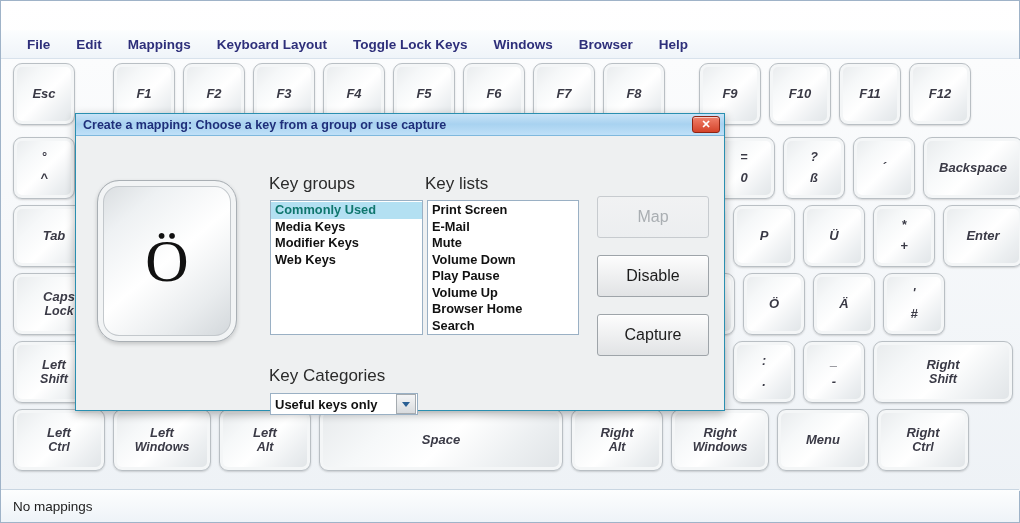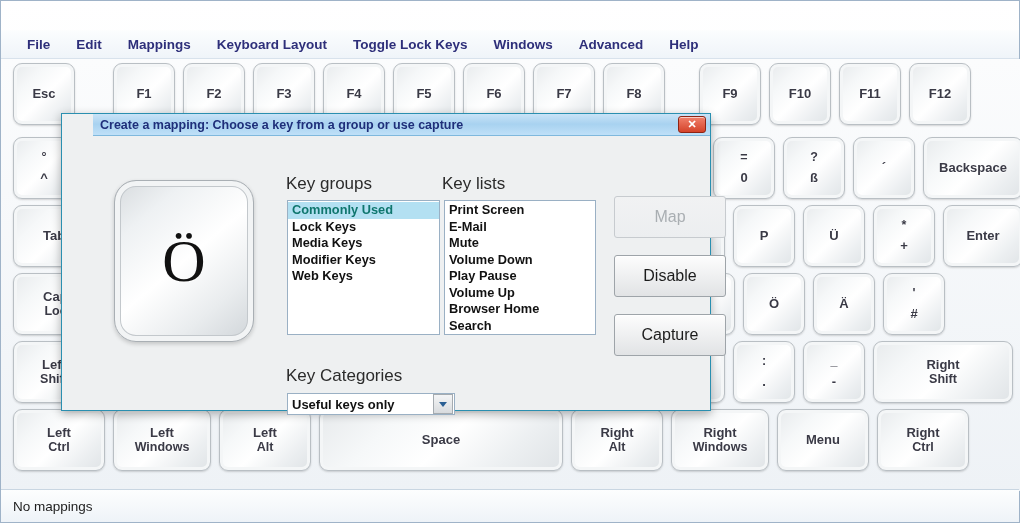--- a/index.html
+++ b/index.html
@@ -47,21 +47,21 @@
     white-space:nowrap;cursor:default;border-radius:2px;
   }
   .menu-item:first-child{margin-left:16px;}
 
   
   #keyboard{
     position:absolute;left:0;top:58px;width:1020px;height:432px;
     background:linear-gradient(#fbfcfd,#eef2f6);
     overflow:hidden;
   }
-  .krow{position:absolute;left:0;display:flex;align-items:flex-start;}
+  .krow{position:absolute;left:0;display:flex;align-items:flex-start;font-style:italic;}
 
   .key{
     position:relative;
     box-sizing:border-box;
     height:62px;
     margin-right:8px;
     border-radius:9px;
     background:linear-gradient(135deg,#e7eaec 0%,#f6f8f9 28%,#ffffff 52%,#eceff1 78%,#dfe3e6 100%);
     border:1px solid #b9bfc4;
     box-shadow:
@@ -88,27 +88,26 @@
     position:absolute;left:0;bottom:0;width:100%;height:33px;
     background:linear-gradient(#fdfefe,#eef3f8);
     border-top:1px solid #c9d6e2;
     display:flex;align-items:center;
     box-sizing:border-box;
   }
   #statusbar .st-text{font-size:13.5px;color:#1d1d1d;margin-left:12px;}
 
   
   #dialog{
-    position:absolute;left:60px;top:112px;width:650px;height:298px;
+    position:absolute;left:74px;top:112px;width:650px;height:298px;
     background:#eef0f1;
     border:1px solid #2a8fb0;
     box-shadow:0 3px 9px rgba(0,0,0,.30);
     box-sizing:border-box;
     z-index:50;
-    padding-left:31px;
   }
   #dlg-titlebar{
     height:22px;width:100%;
     background:linear-gradient(#c9e3f7 0%,#a8d2f0 48%,#bfe0f8 100%);
     border-bottom:1px solid #7fb8dd;
     display:flex;align-items:center;justify-content:space-between;
     box-sizing:border-box;
   }
   #dlg-titlebar .dlg-title{
     font-size:12.5px;color:#1f2f7a;font-weight:600;margin-left:7px;
@@ -179,21 +178,21 @@
     color:#a9aeb2;
     background:linear-gradient(#f1f2f3,#eceef0);
     border-color:#c7cbcf;
     box-shadow:none;cursor:default;
   }
   #btn-map{left:521px;top:60px;}
   #btn-disable{left:521px;top:119px;}
   #btn-capture{left:521px;top:178px;}
 
   #combo-keycats{
-    position:absolute;left:194px;top:257px;width:168px;height:22px;
+    position:absolute;left:194px;top:257px;width:148px;height:22px;
     background:#fff;border:1px solid #9ab0c4;
     display:flex;align-items:center;justify-content:space-between;
     box-sizing:border-box;cursor:pointer;
   }
   #combo-keycats .cval{font-size:13px;color:#111;margin-left:4px;white-space:nowrap;font-weight:600;}
   #combo-keycats .carrow{
     width:18px;height:18px;margin-right:1px;
     background:linear-gradient(#f4f5f6,#d8dbde);
     border:1px solid #a5abb0;
     display:flex;align-items:center;justify-content:center;
@@ -226,21 +225,21 @@
     <span class="tb-title">Key Mapper</span>
   </div>
 
   <div id="menubar">
       <div class="menu-item">File</div>
       <div class="menu-item">Edit</div>
       <div class="menu-item">Mappings</div>
       <div class="menu-item">Keyboard Layout</div>
       <div class="menu-item">Toggle Lock Keys</div>
       <div class="menu-item">Windows</div>
-      <div class="menu-item">Advanced</div>
+      <div class="menu-item">Browser</div>
       <div class="menu-item">Help</div>
     </div>
 
   <div id="keyboard">
       <div class="krow" style="top: 4px; left: 12px;">
         <div class="key" style="width: 62px;">
           <span class="lbl">Esc</span>
         </div>
         <div class="key" style="width: 62px; margin-left: 30px;">
           <span class="lbl">F1</span>
@@ -505,21 +504,20 @@
       <div id="key-preview">
         <span class="glyph">Ö</span>
       </div>
 
       <div class="sec-label" id="lbl-keygroups">Key groups</div>
       <div class="sec-label" id="lbl-keylists">Key lists</div>
       <div class="sec-label" id="lbl-keycats">Key Categories</div>
 
       <div class="listbox" id="list-keygroups">
           <div class="listitem selected">Commonly Used</div>
-          <div class="listitem">Lock Keys</div>
           <div class="listitem">Media Keys</div>
           <div class="listitem">Modifier Keys</div>
           <div class="listitem">Web Keys</div>
         </div>
       <div class="listbox" id="list-keylists">
           <div class="listitem">Print Screen</div>
           <div class="listitem">E-Mail</div>
           <div class="listitem">Mute</div>
           <div class="listitem">Volume Down</div>
           <div class="listitem">Play Pause</div>

